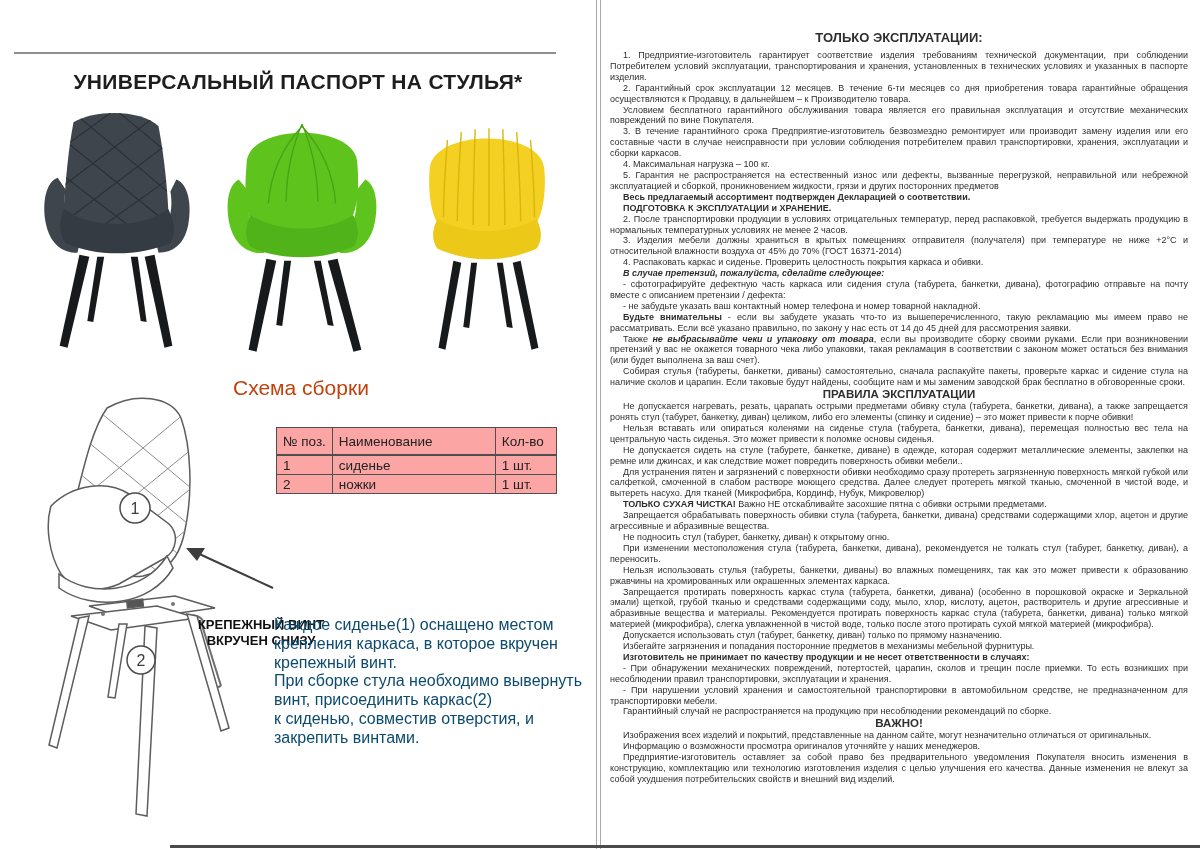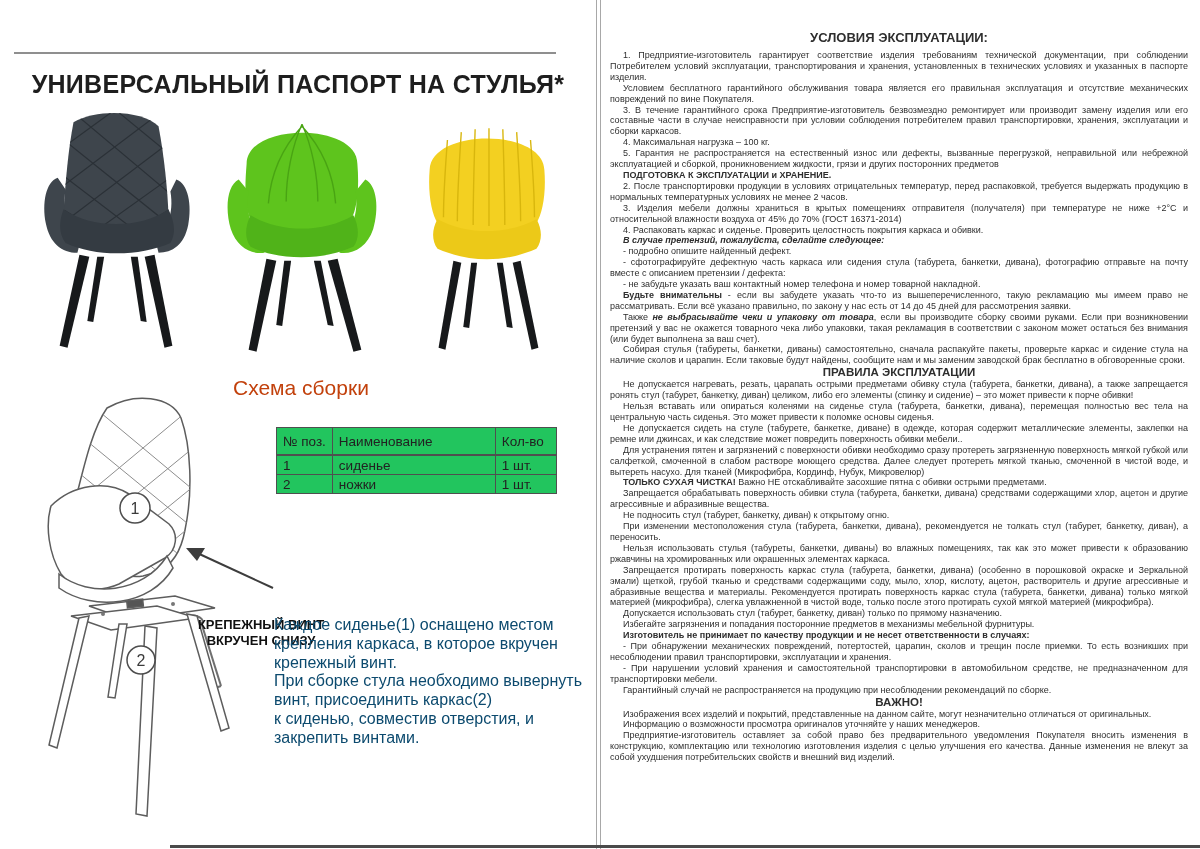--- a/index.html
+++ b/index.html
@@ -4,30 +4,30 @@
 <style>
   html,body{margin:0;padding:0;background:#fff;}
   .page{position:relative;width:1200px;height:849px;background:#fff;overflow:hidden;
         font-family:"Liberation Sans",sans-serif;color:#2e2e2e;}
   .top-rule{position:absolute;left:14px;top:52px;width:542px;height:2px;background:#8f8f8f;}
   .divider{position:absolute;left:596px;top:0;width:3px;height:849px;
            border-left:1.5px solid #a8a8a8;border-right:1.5px solid #a8a8a8;}
   .bottom-rule{position:absolute;left:170px;top:845px;width:1030px;height:3px;background:#4a4a4a;}
 
   .title{position:absolute;left:20px;top:70px;width:556px;text-align:center;
-         font-size:25px;font-weight:bold;color:#1e1e1e;letter-spacing:.3px;}
+         font-size:21px;font-weight:bold;color:#1e1e1e;letter-spacing:.3px;}
 
   .chairs{position:absolute;left:28px;top:106px;width:548px;height:258px;
           display:flex;justify-content:space-between;}
   .chairs svg{width:178px;height:258px;}
 
   .schema-heading{position:absolute;left:233px;top:376px;font-size:21px;font-weight:normal;color:#c2410c;}
 
   .parts-table{position:absolute;left:276px;top:427px;border-collapse:collapse;
-               font-size:13.5px;color:#222;background:#22c55e;}
+               font-size:13.5px;color:#222;background:#fca5a5;}
   .parts-table th,.parts-table td{border:1.5px solid #4f4f4f;padding:1px 6px;
                font-weight:normal;text-align:left;white-space:nowrap;}
   .parts-table thead th{height:24px;border-bottom:2.5px solid #4f4f4f;}
   .parts-table td{height:16px;}
   .col-pos{width:40px;} .col-name{width:150px;} .col-qty{width:48px;}
 
   .diagram{position:absolute;left:23px;top:388px;width:262px;height:450px;}
 
   .screw-note{position:absolute;left:194px;top:578px;width:134px;text-align:center;
               font-weight:bold;font-size:13px;line-height:15.5px;color:#111;white-space:pre-line;margin-top:39px;}
@@ -186,32 +186,33 @@
 
   <div class="instructions">Каждое сиденье(1) оснащено местом
 крепления каркаса, в которое вкручен
 крепежный винт.
 При сборке стула необходимо вывернуть
 винт, присоединить каркас(2)
 к сиденью, совместив отверстия, и
 закрепить винтами.</div>
 
   <div class="usage">
-      <p class="hc lg"><span class="b">УСЛОВИЯ ЭКСПЛУАТАЦИИ:</span></p>
+      <p class="hc lg"><span class="b">ТОЛЬКО ЭКСПЛУАТАЦИИ:</span></p>
       <p class="p"><span>1. Предприятие-изготовитель гарантирует соответствие изделия требованиям технической документации, при соблюдении Потребителем условий эксплуатации, транспортирования и хранения, установленных в технических условиях и указанных в паспорте изделия.</span></p>
+      <p class="p"><span>2. Гарантийный срок эксплуатации 12 месяцев. В течение 6-ти месяцев со дня приобретения товара гарантийные обращения осуществляются к Продавцу, в дальнейшем – к Производителю товара.</span></p>
       <p class="p"><span>Условием бесплатного гарантийного обслуживания товара является его правильная эксплуатация и отсутствие механических повреждений по вине Покупателя.</span></p>
       <p class="p"><span>3. В течение гарантийного срока Предприятие-изготовитель безвозмездно ремонтирует или производит замену изделия или его составные части в случае неисправности при условии соблюдения потребителем правил транспортировки, хранения, эксплуатации и сборки каркасов.</span></p>
       <p class="p"><span>4. Максимальная нагрузка – 100 кг.</span></p>
       <p class="p"><span>5. Гарантия не распространяется на естественный износ или дефекты, вызванные перегрузкой, неправильной или небрежной эксплуатацией и сборкой, проникновением жидкости, грязи и других посторонних предметов</span></p>
+      <p class="p mt"><span class="b">Весь предлагаемый ассортимент подтвержден Декларацией о соответствии.</span></p>
       <p class="p mt"><span class="b">ПОДГОТОВКА К ЭКСПЛУАТАЦИИ и ХРАНЕНИЕ.</span></p>
       <p class="p"><span>2. После транспортировки продукции в условиях отрицательных температур, перед распаковкой, требуется выдержать продукцию в нормальных температурных условиях не менее 2 часов.</span></p>
       <p class="p"><span>3. Изделия мебели должны храниться в крытых помещениях отправителя (получателя) при температуре не ниже +2°С и относительной влажности воздуха от 45% до 70% (ГОСТ 16371-2014)</span></p>
       <p class="p"><span>4. Распаковать каркас и сиденье. Проверить целостность покрытия каркаса и обивки.</span></p>
       <p class="p mt"><span class="bi">В случае претензий, пожалуйста, сделайте следующее:</span></p>
-      <p class="p"><span>- подробно опишите найденный дефект.</span></p>
       <p class="p"><span>- сфотографируйте дефектную часть каркаса или сидения стула (табурета, банкетки, дивана), фотографию отправьте на почту вместе с описанием претензии / дефекта:</span></p>
       <p class="p"><span>- не забудьте указать ваш контактный номер телефона и номер товарной накладной.</span></p>
       <p class="p"><span class="b">Будьте внимательны</span><span> - если вы забудете указать что-то из вышеперечисленного, такую рекламацию мы имеем право не рассматривать. Если всё указано правильно, по закону у нас есть от 14 до 45 дней для рассмотрения заявки.</span></p>
       <p class="p"><span>Также </span><span class="bi">не выбрасывайте чеки и упаковку от товара</span><span>, если вы производите сборку своими руками. Если при возникновении претензий у вас не окажется товарного чека либо упаковки, такая рекламация в соответствии с законом может остаться без внимания (или будет выполнена за ваш счет).</span></p>
       <p class="p"><span>Собирая стулья (табуреты, банкетки, диваны) самостоятельно, сначала распакуйте пакеты, проверьте каркас и сидение стула на наличие сколов и царапин. Если таковые будут найдены, сообщите нам и мы заменим заводской брак бесплатно в обговоренные сроки.</span></p>
       <p class="hc mt"><span class="b">ПРАВИЛА ЭКСПЛУАТАЦИИ</span></p>
       <p class="p"><span>Не допускается нагревать, резать, царапать острыми предметами обивку стула (табурета, банкетки, дивана), а также запрещается ронять стул (табурет, банкетку, диван) целиком, либо его элементы (спинку и сидение) – это может привести к порче обивки!</span></p>
       <p class="p"><span>Нельзя вставать или опираться коленями на сиденье стула (табурета, банкетки, дивана), перемещая полностью вес тела на центральную часть сиденья. Это может привести к поломке основы сиденья.</span></p>
       <p class="p"><span>Не допускается сидеть на стуле (табурете, банкетке, диване) в одежде, которая содержит металлические элементы, заклепки на ремне или джинсах, и как следствие может повредить поверхность обивки мебели..</span></p>
       <p class="p"><span>Для устранения пятен и загрязнений с поверхности обивки необходимо сразу протереть загрязненную поверхность мягкой губкой или салфеткой, смоченной в слабом растворе моющего средства. Далее следует протереть мягкой тканью, смоченной в чистой воде, и вытереть насухо. Для тканей (Микрофибра, Кординф, Нубук, Микровелюр)</span></p>

